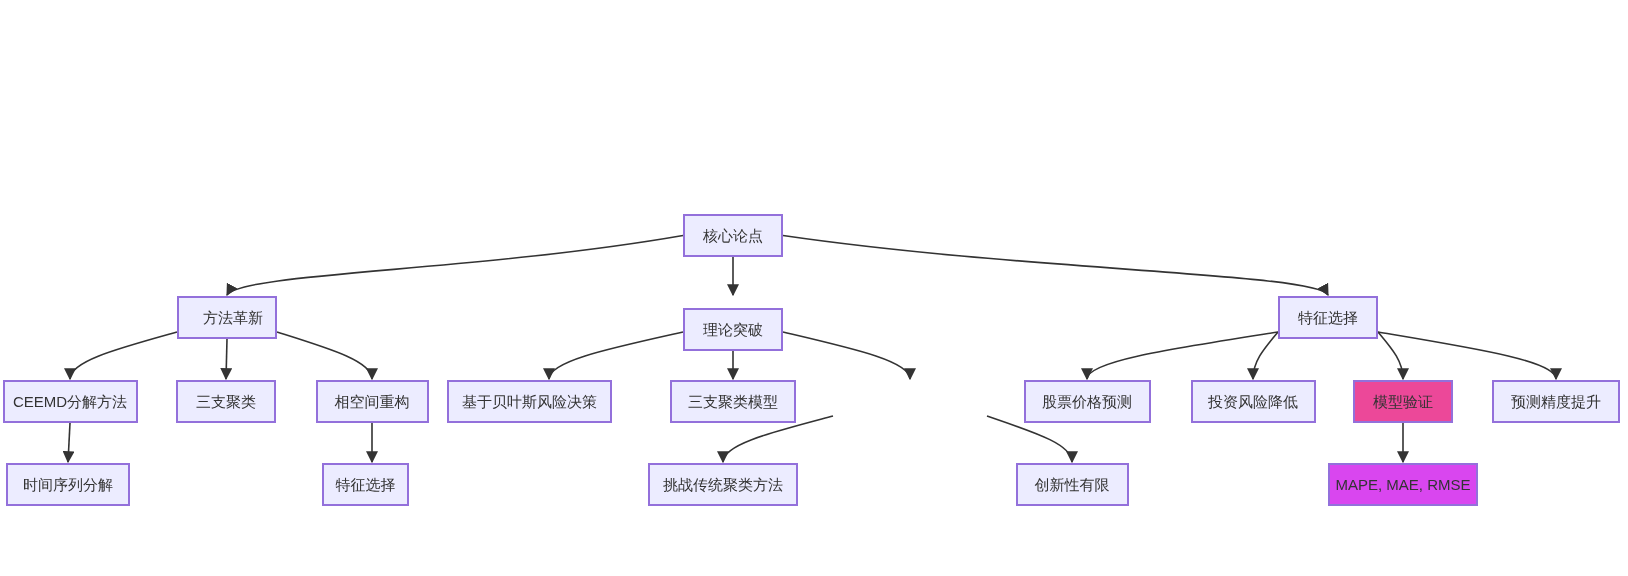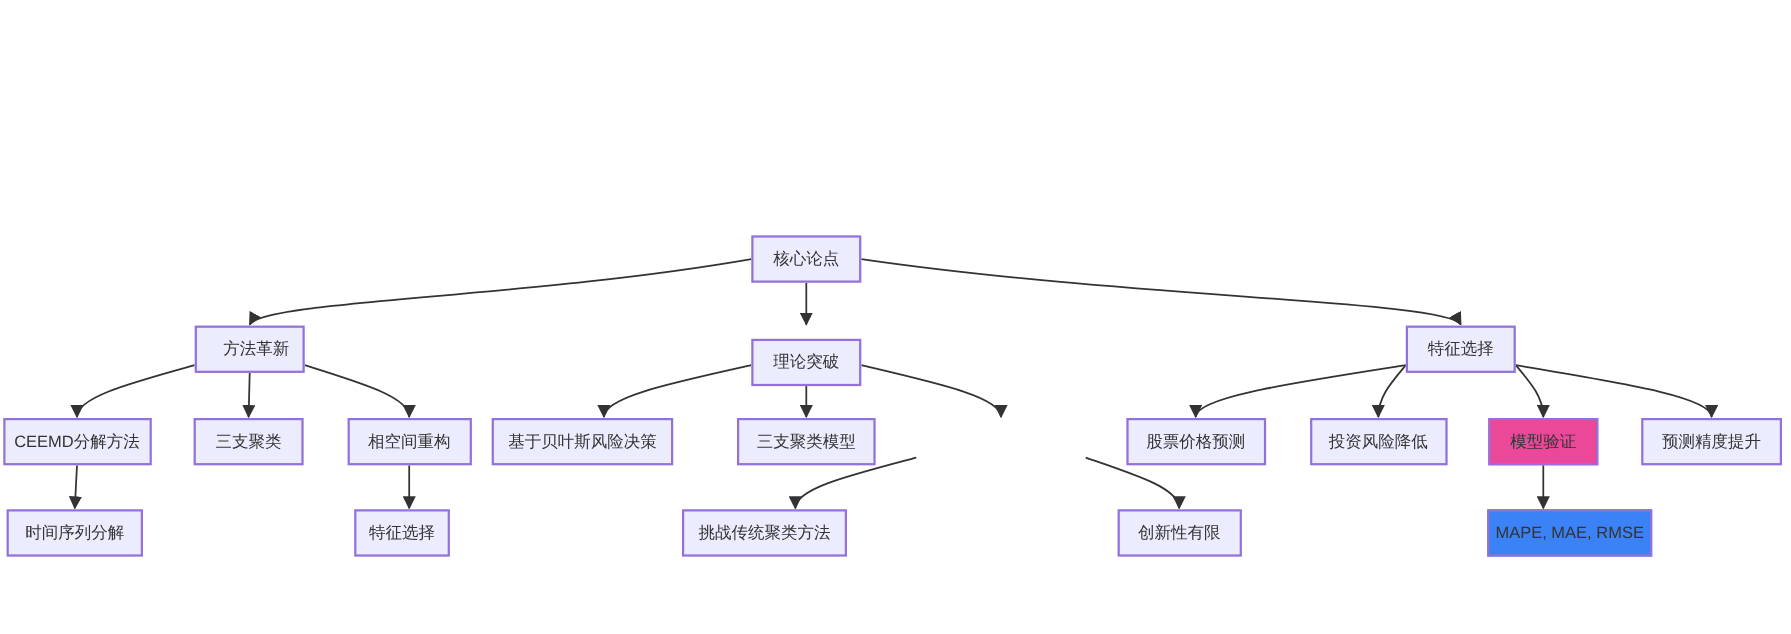--- a/index.html
+++ b/index.html
@@ -110,23 +110,23 @@
     </div>
   <div class="node" style="left: 1492px; top: 380px; width: 128px; background: rgb(236, 236, 255); border-color: rgb(147, 112, 219); color: rgb(51, 51, 51);">
       <span>预测精度提升</span>
     </div>
   <div class="node" style="left: 6px; top: 463px; width: 124px; background: rgb(236, 236, 255); border-color: rgb(147, 112, 219); color: rgb(51, 51, 51);">
       <span>时间序列分解</span>
     </div>
   <div class="node" style="left: 322px; top: 463px; width: 87px; background: rgb(236, 236, 255); border-color: rgb(147, 112, 219); color: rgb(51, 51, 51); text-align: right;">
       <span>特征选择</span>
     </div>
-  <div class="node" style="left: 620px; top: 463px; width: 150px; background: rgb(236, 236, 255); border-color: rgb(147, 112, 219); color: rgb(51, 51, 51);">
+  <div class="node" style="left: 648px; top: 463px; width: 150px; background: rgb(236, 236, 255); border-color: rgb(147, 112, 219); color: rgb(51, 51, 51);">
       <span>挑战传统聚类方法</span>
     </div>
   <div class="node" style="left: 1015.5px; top: 463px; width: 113px; background: rgb(236, 236, 255); border-color: rgb(147, 112, 219); color: rgb(51, 51, 51);">
       <span>创新性有限</span>
     </div>
-  <div class="node" style="left: 1328px; top: 463px; width: 150px; background: #3b82f6; border-color: rgb(147, 112, 219); color: rgb(51, 51, 51); margin-left: 24px;">
+  <div class="node" style="left: 1328px; top: 463px; width: 150px; background: #d946ef; border-color: rgb(147, 112, 219); color: rgb(51, 51, 51);">
       <span>MAPE, MAE, RMSE</span>
     </div>
 
 </div>
 
 </body></html>

